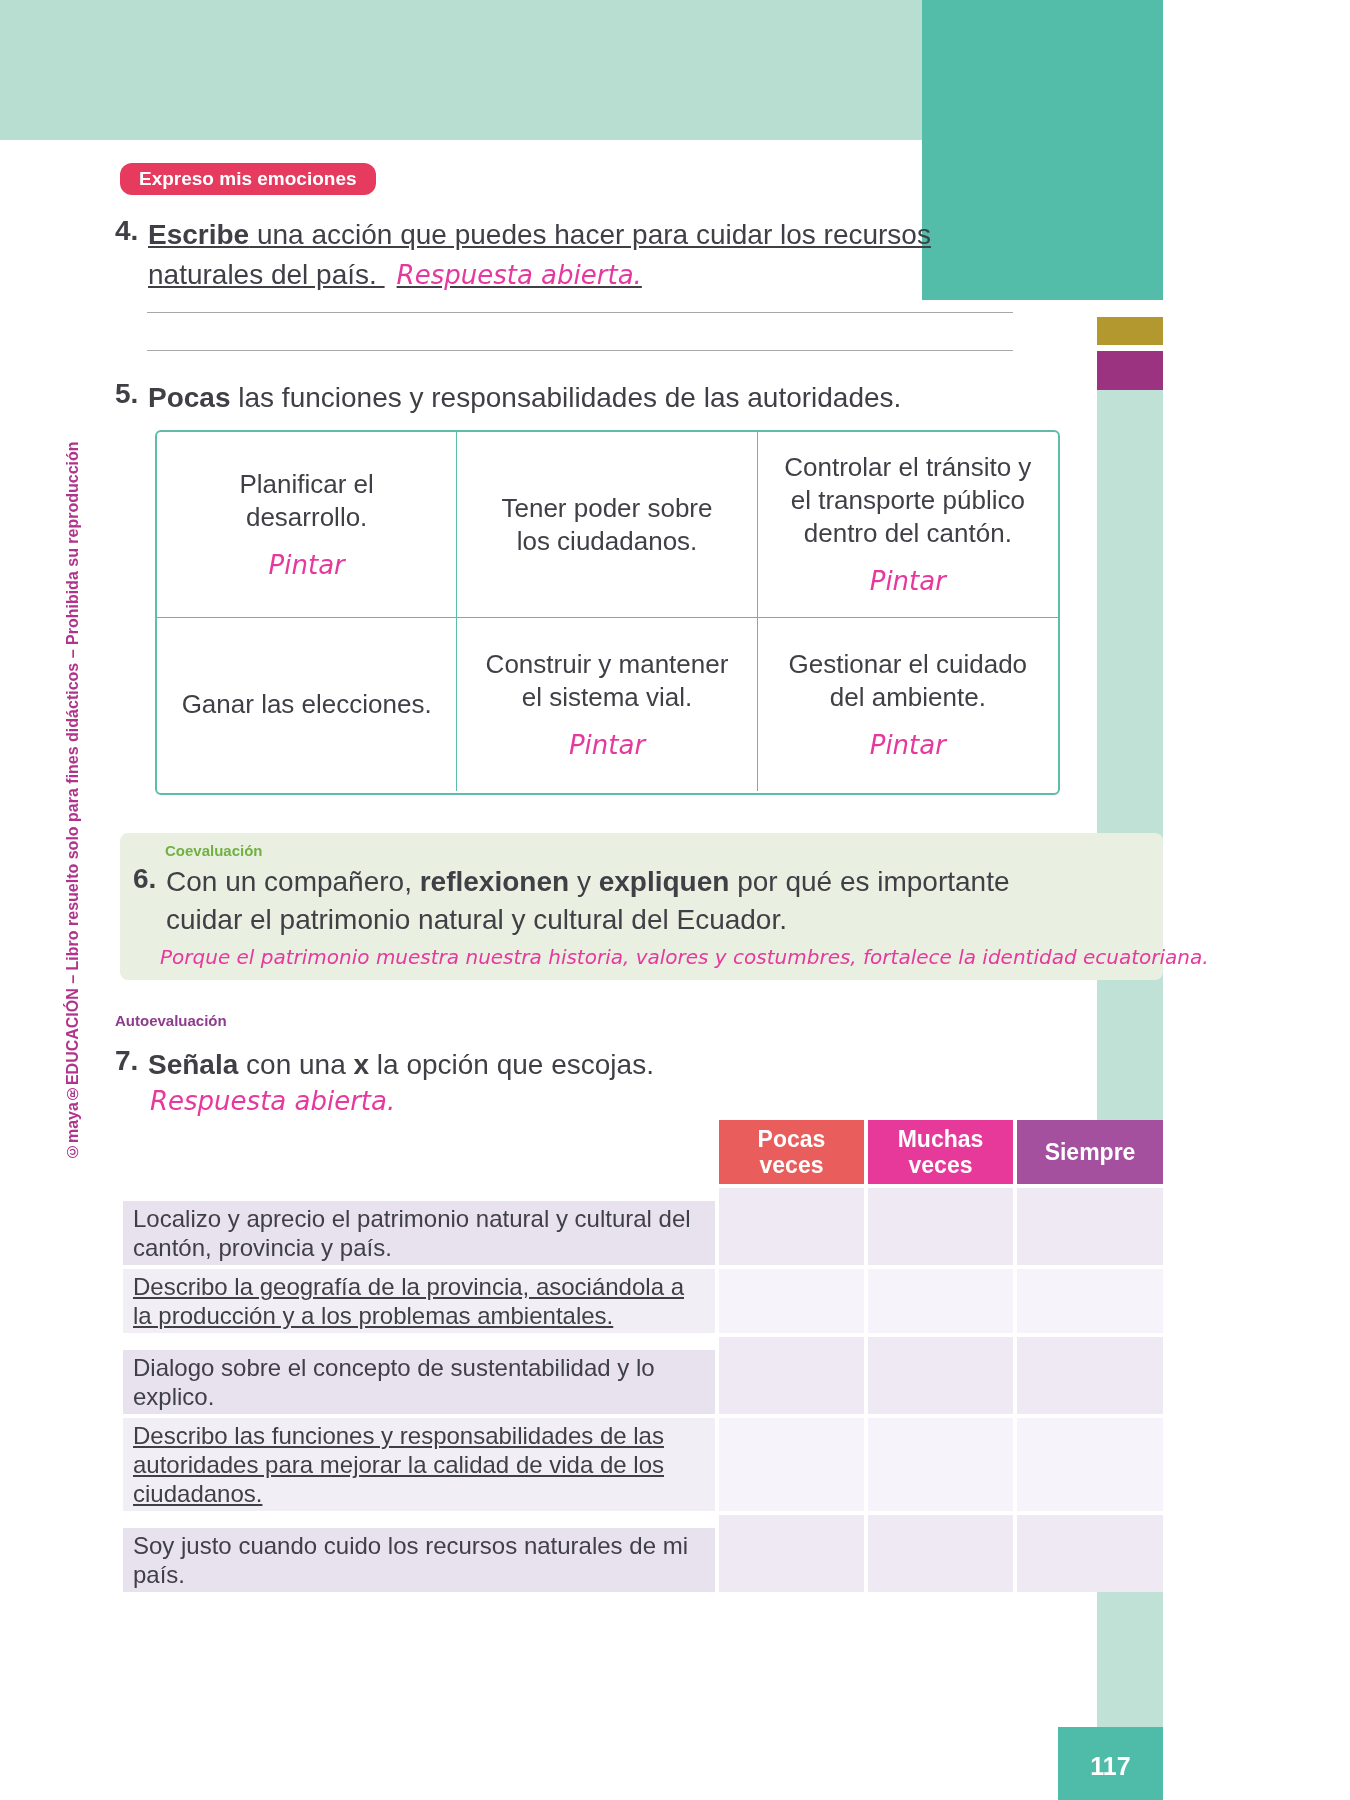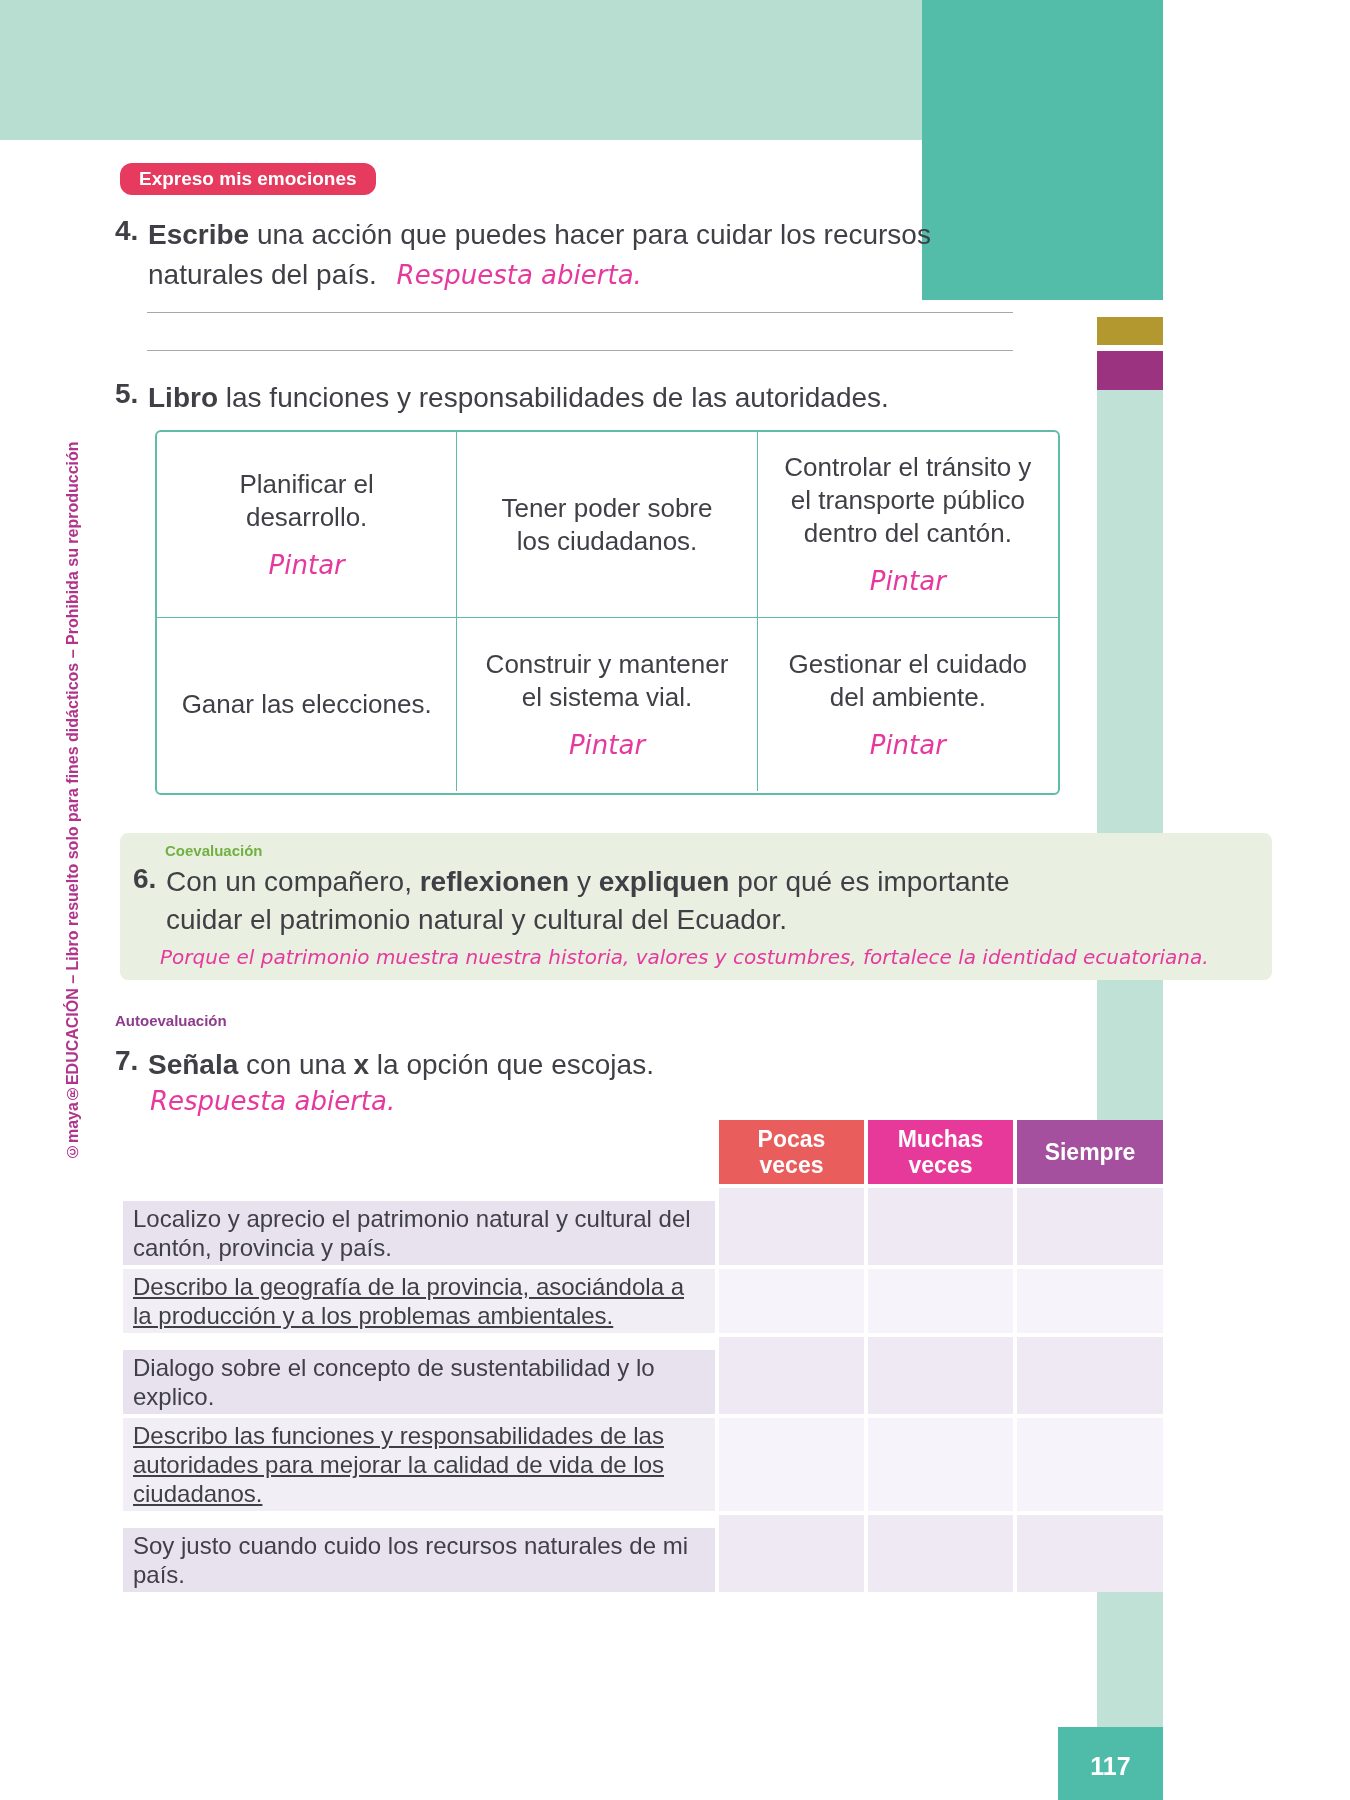--- a/index.html
+++ b/index.html
@@ -15,40 +15,40 @@
            color:#fff;font-size:25px;font-weight:bold;display:flex;align-items:center;justify-content:center;}
   .side-copy{position:absolute;left:64px;top:415px;height:745px;writing-mode:vertical-rl;
              transform:rotate(180deg);font-size:16px;font-weight:bold;color:#b0348c;white-space:nowrap;}
   .badge{position:absolute;left:120px;top:163px;background:#e63b5f;color:#fff;font-weight:bold;
          font-size:19px;padding:5px 19px;border-radius:12px;}
   .num{font-weight:bold;}
   .ex{position:absolute;}
   .ex .num{position:absolute;left:0;top:0;font-size:28px;}
   .stmt{margin:0 0 0 33px;font-size:28px;line-height:40px;}
   .ex4{left:115px;top:215px;}
-  .ex4 .stmt{width:830px;}
+  .ex4 .stmt{width:830px;text-decoration:underline;}
   .hand{color:#e6399e;font-style:italic;font-family:"DejaVu Sans",sans-serif;}
   .ans-inline{font-size:26px;margin-left:12px;}
   .ansline{position:absolute;left:147px;width:866px;border-top:1px solid #a8a8a8;}
   .l1{top:312px;}
   .l2{top:350px;}
   .ex5h{left:115px;top:378px;}
   .ex5h .stmt{width:980px;white-space:nowrap;}
   .table5{position:absolute;left:155px;top:430px;width:905px;height:365px;border:2px solid #5fbcab;
           border-radius:6px;overflow:hidden;display:grid;grid-template-columns:1fr 1fr 1fr;
           grid-template-rows:186px 173px;background:#fff;box-sizing:border-box;}
   .t5cell{display:flex;flex-direction:column;align-items:center;justify-content:center;gap:15px;
           text-align:center;font-size:26px;line-height:33px;padding:6px 16px;}
   .t5cell:nth-child(1),.t5cell:nth-child(2),.t5cell:nth-child(4),.t5cell:nth-child(5){border-right:1px solid #5fbcab;}
   .t5cell:nth-child(1),.t5cell:nth-child(2),.t5cell:nth-child(3){border-bottom:1px solid #5fbcab;}
   .t5text{max-width:270px;}
   .t5cell:nth-child(1) .t5text{max-width:160px;}
   .t5cell:nth-child(2) .t5text{max-width:240px;}
   .t5ans{font-size:26px;}
-  .green6{position:absolute;left:120px;top:833px;width:1152px;height:147px;background:#e9f0e1;border-radius:8px;}
+  .green6{position:absolute;left:120px;top:833px;width:1043px;height:147px;background:#e9f0e1;border-radius:8px;}
   .tag-co{position:absolute;left:45px;top:9px;font-size:15px;font-weight:bold;color:#72b043;}
   .ex6{left:13px;top:30px;}
   .ex6 .stmt{width:880px;line-height:38px;}
   .ans6{position:absolute;left:40px;top:112px;font-size:20px;white-space:nowrap;}
   .autoeval{position:absolute;left:115px;top:1012px;font-size:15px;font-weight:bold;color:#8e3c8e;}
   .ex7{left:115px;top:1045px;}
   .ex7 .stmt{width:620px;white-space:nowrap;}
   .ans7{position:absolute;left:150px;top:1086px;font-size:26px;}
   .table7{position:absolute;left:123px;top:1120px;width:1040px;display:grid;
           grid-template-columns:592px 145px 145px 146px;gap:4px;background:#fff;}
@@ -81,21 +81,21 @@
 
   <div class="ex ex4">
     <span class="num">4.</span>
     <p class="stmt"><b>Escribe</b><span> una acción que puedes hacer para cuidar los recursos naturales del país. </span><span class="hand ans-inline">Respuesta abierta.</span></p>
   </div>
   <div class="ansline l1"></div>
   <div class="ansline l2"></div>
 
   <div class="ex ex5h">
     <span class="num">5.</span>
-    <p class="stmt"><b>Libro</b><span> las funciones y responsabilidades de las autoridades.</span></p>
+    <p class="stmt"><b>Pocas</b><span> las funciones y responsabilidades de las autoridades.</span></p>
   </div>
 
   <div class="table5">
     <div class="t5cell">
       <div class="t5text">Planificar el desarrollo.</div>
       <div class="t5ans hand">Pintar</div>
     </div>
     <div class="t5cell">
       <div class="t5text">Tener poder sobre los ciudadanos.</div>
 

